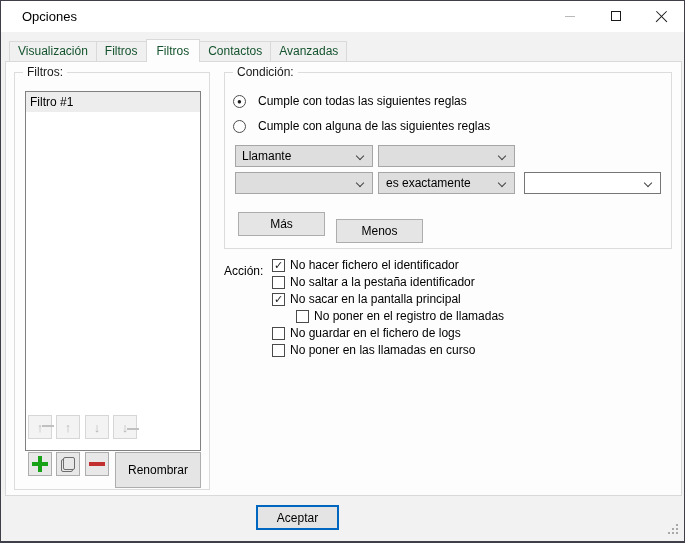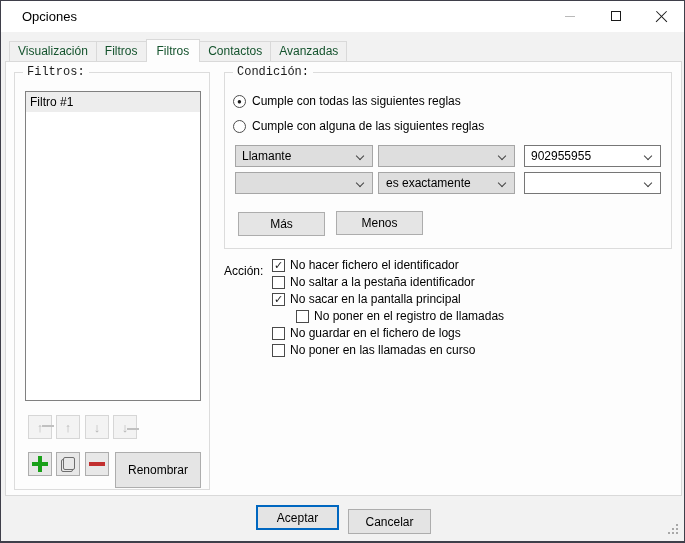--- a/index.html
+++ b/index.html
@@ -61,28 +61,28 @@
   
   .page {
     position:absolute; left:4px; top:60px; width:677px; height:435px;
     background:#fdfdfd; border:1px solid #d9d9d9; z-index:2;
   }
 
   
   .groupbox { position:absolute; border:1px solid #dcdcdc; }
   .groupbox-label {
     position:absolute; top:-8px; left:8px; background:#fdfdfd;
-    padding:0 4px; font-size:12px; color:#1a1a1a; white-space:nowrap;font-family:Liberation Mono, monospace;
+    padding:0 4px; font-size:12px; color:#1a1a1a; white-space:nowrap;
   }
   .gb-filters { left:8px;  top:10px; width:196px; height:418px; }
   .gb-cond    { left:218px; top:10px; width:448px; height:177px; }
 
   
   .filter-list {
-    position:absolute; left:10px; top:18px; width:176px; height:310px;
+    position:absolute; left:10px; top:18px; width:176px; height:360px;
     background:#ffffff; border:1px solid #808080; overflow:hidden;
   }
   .filter-item {
     height:20px; line-height:20px; padding-left:4px;
     font-size:12px; color:#000;
   }
   .filter-item.selected { background:#ededed; }
 
   
   .tool-btn {
@@ -124,40 +124,40 @@
 
   
   .radio-row { position:absolute; left:8px; height:14px; display:flex; align-items:center; }
   .radio-row.r1 { top:21px; }
   .radio-row.r2 { top:46px; }
   .radio-circle {
     width:13px; height:13px; border:1px solid #4d4d4d; border-radius:50%;
     background:#fff; text-align:center; font-size:8px; line-height:11px; color:#1a1a1a;
     overflow:hidden;
   }
-  .radio-label { margin-left:6px; font-size:12px; color:#000; white-space:nowrap; }
+  .radio-label { margin-left:12px; font-size:12px; color:#000; white-space:nowrap; }
 
   .combo {
     position:absolute; height:22px; border:1px solid #a6a6a6;
     font-size:12px; line-height:20px; padding-left:6px; color:#000;
     background:#dedede; white-space:nowrap; overflow:hidden;
   }
   .combo.editable { background:#ffffff; border-color:#767676; }
   .chev {
     position:absolute; right:9px; top:7px; width:6px; height:6px;
     border-right:1.4px solid #444; border-bottom:1.4px solid #444;
     transform:rotate(45deg);
   }
   .rr1 { top:72px; } .rr2 { top:99px;padding-left:7px; }
   .cc1 { left:10px;  width:138px; }
   .cc2 { left:153px; width:137px; }
   .cc3 { left:299px; width:137px; }
 
   .btn-more { left:13px;  top:139px; width:87px; height:24px; }
-  .btn-less { left:111px; top:138px; width:87px; height:24px;text-align:right; }
+  .btn-less { left:111px; top:146px; width:87px; height:24px;text-align:right; }
 
   
   .action-label { position:absolute; left:218px; top:202px; font-size:12px; color:#000; }
   .cb-row { position:absolute; left:266px; height:14px; display:flex; align-items:center; }
   .cb-box {
     width:13px; height:13px; border:1px solid #4a4a4a; background:#fff;
     font-size:11px; line-height:11px; font-weight:bold; color:#1a1a1a;
     text-align:center; overflow:visible;
   }
   .cb-label { margin-left:5px; font-size:12px; color:#000; white-space:nowrap; }
@@ -249,24 +249,20 @@
       </div>
 
       <div class="combo rr1 cc1">
         <span>Llamante</span>
         <span class="chev"></span>
       </div>
       <div class="combo rr1 cc2">
         <span></span>
         <span class="chev"></span>
       </div>
-      <div class="combo editable rr1 cc3">
-        <span>902955955</span>
-        <span class="chev"></span>
-      </div>
 
       <div class="combo rr2 cc1">
         <span></span>
         <span class="chev"></span>
       </div>
       <div class="combo rr2 cc2">
         <span>es exactamente</span>
         <span class="chev"></span>
       </div>
       <div class="combo editable rr2 cc3">
@@ -301,18 +297,17 @@
       <span class="cb-label">No guardar en el fichero de logs</span>
     </div>
     <div class="cb-row" style="top:281px;">
       <span class="cb-box"></span>
       <span class="cb-label">No poner en las llamadas en curso</span>
     </div>
 
   </div>
 
   <button class="btn btn-ok">Aceptar</button>
-  <button class="btn btn-cancel">Cancelar</button>
 
   <div class="grip">
       <span></span>
     </div>
 </div>
 
 </body></html>

